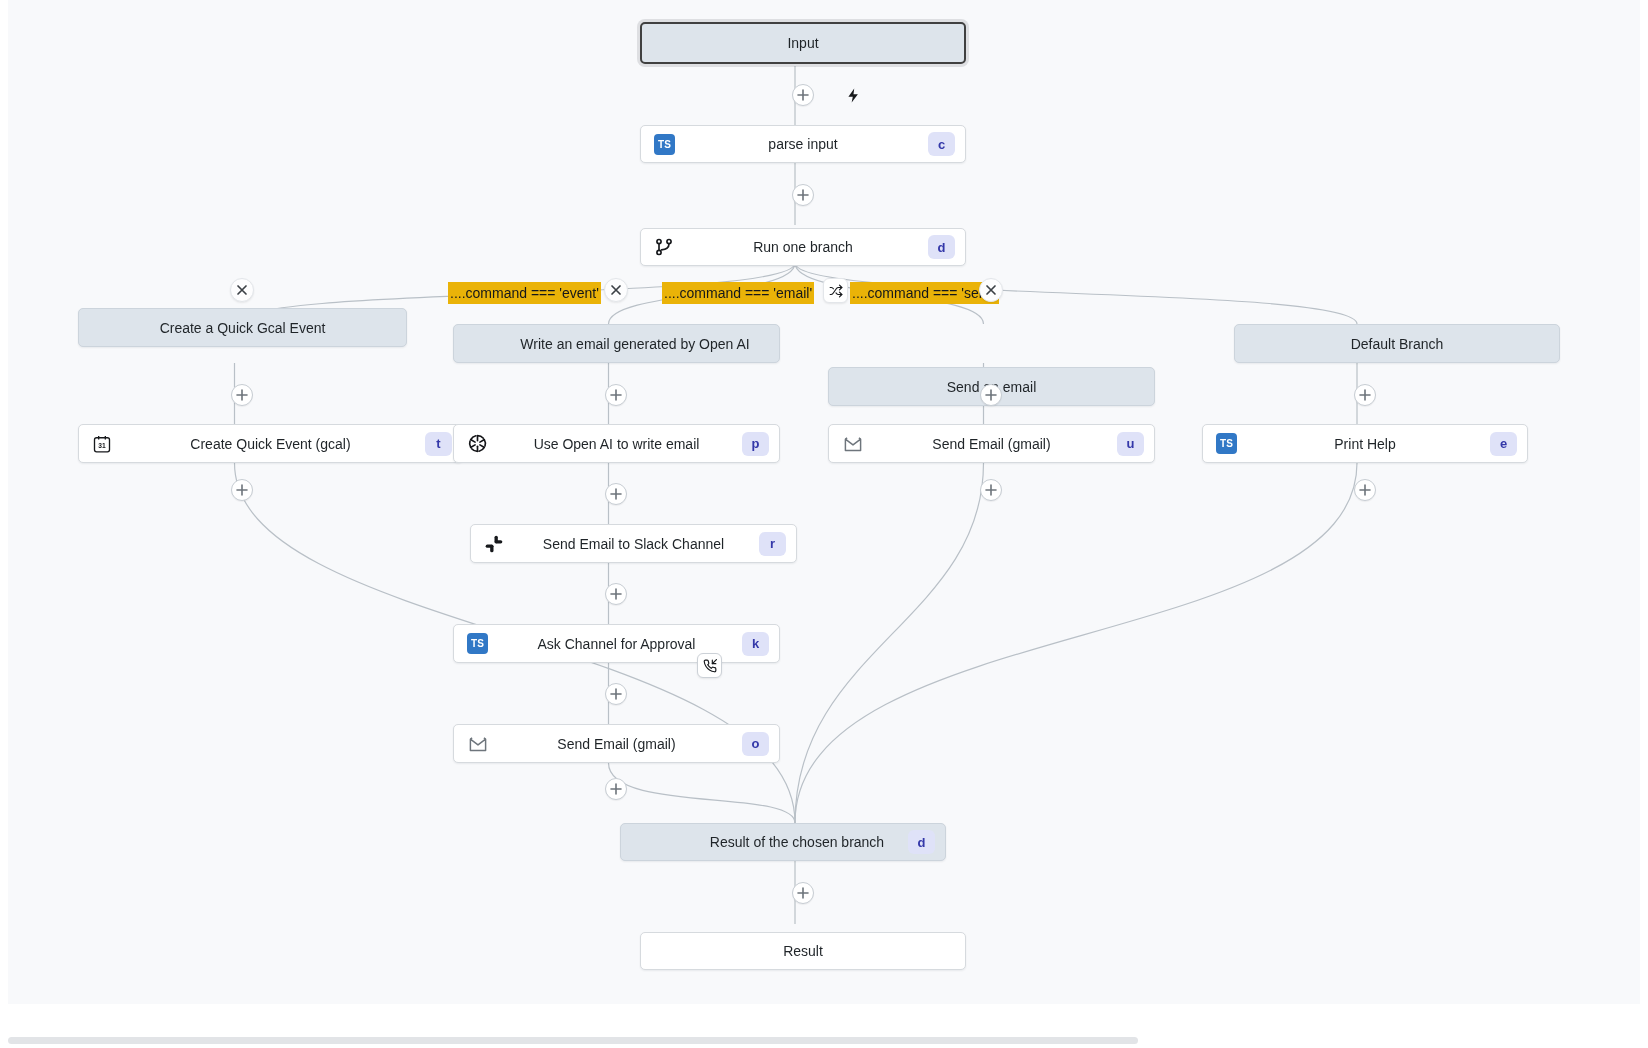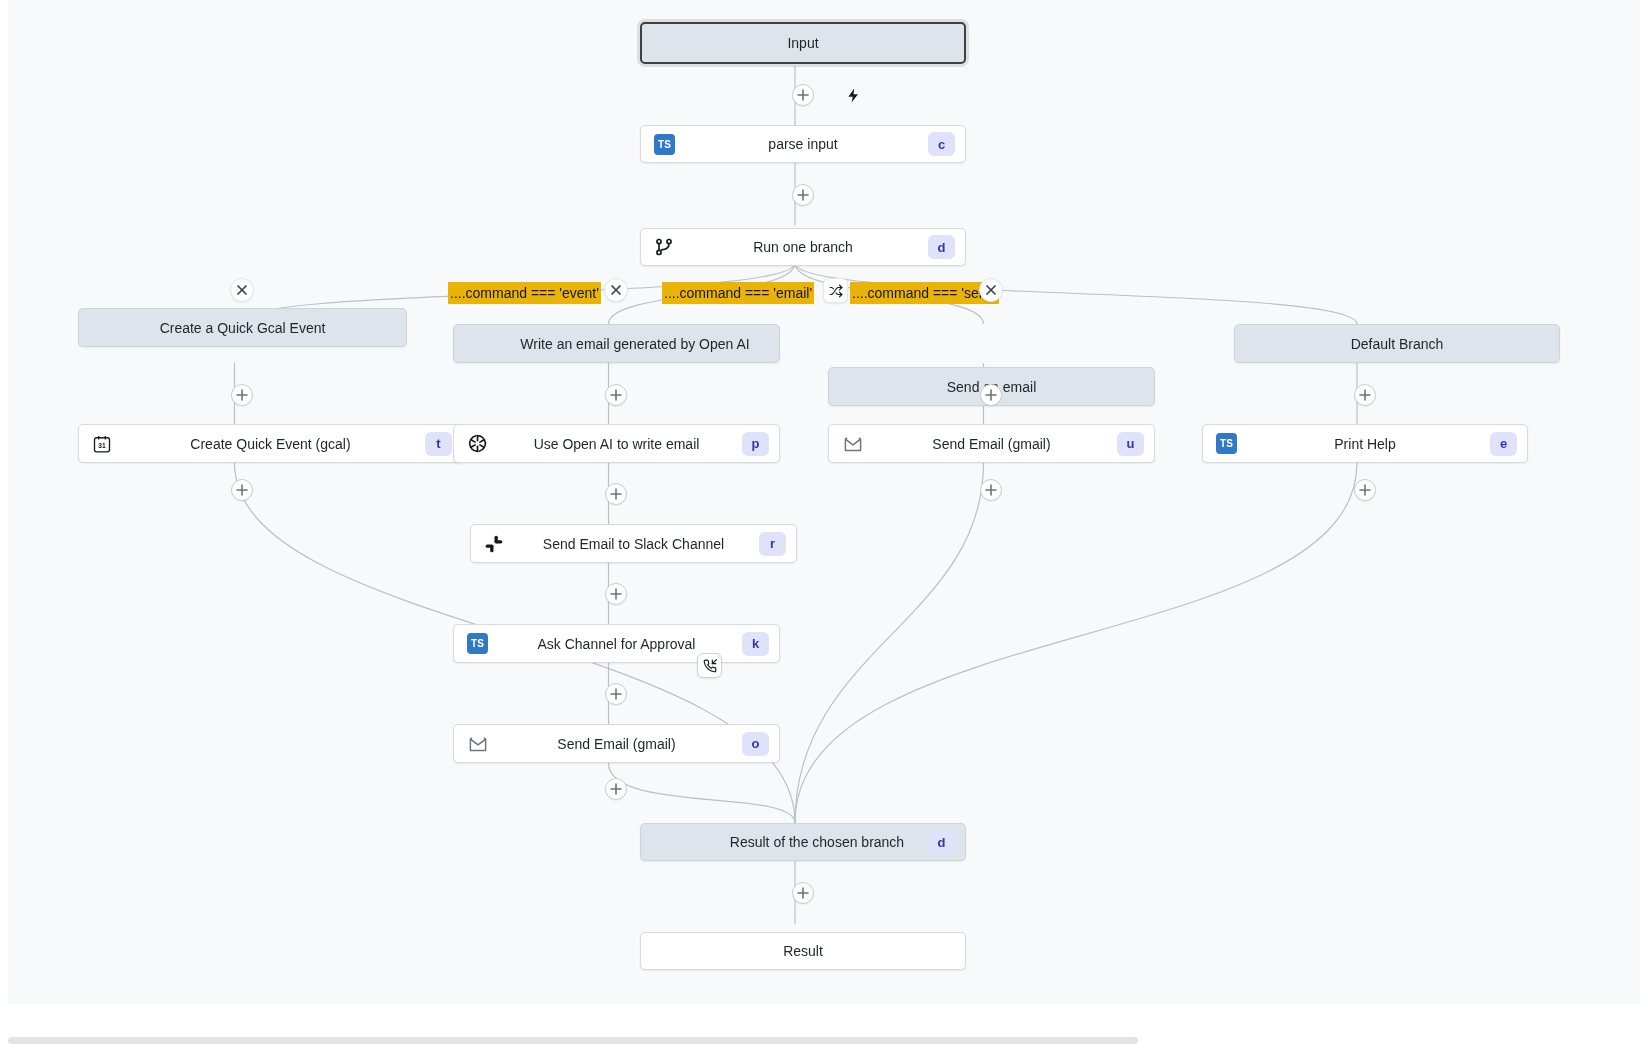--- a/index.html
+++ b/index.html
@@ -287,21 +287,21 @@
     <span class="nlabel">Send Email (gmail)</span>
     <span class="badge">o</span>
   </div>
 
   <button class="plus" style="left:597px;top:778px;">
     <svg width="12" height="12" viewBox="0 0 12 12">
           <path d="M6 1v10M1 6h10" stroke="#6d747b" stroke-width="1.6" stroke-linecap="round"></path>
         </svg>
   </button>
 
-  <div class="node header" style="left:632px;top:823px;padding-left:28px;">
+  <div class="node header" style="left:612px;top:823px;padding-left:28px;">
     <span class="nlabel">Result of the chosen branch</span>
     <span class="badge">d</span>
   </div>
 
   <button class="plus" style="left:784px;top:882px;">
     <svg width="12" height="12" viewBox="0 0 12 12">
           <path d="M6 1v10M1 6h10" stroke="#6d747b" stroke-width="1.6" stroke-linecap="round"></path>
         </svg>
   </button>
 

